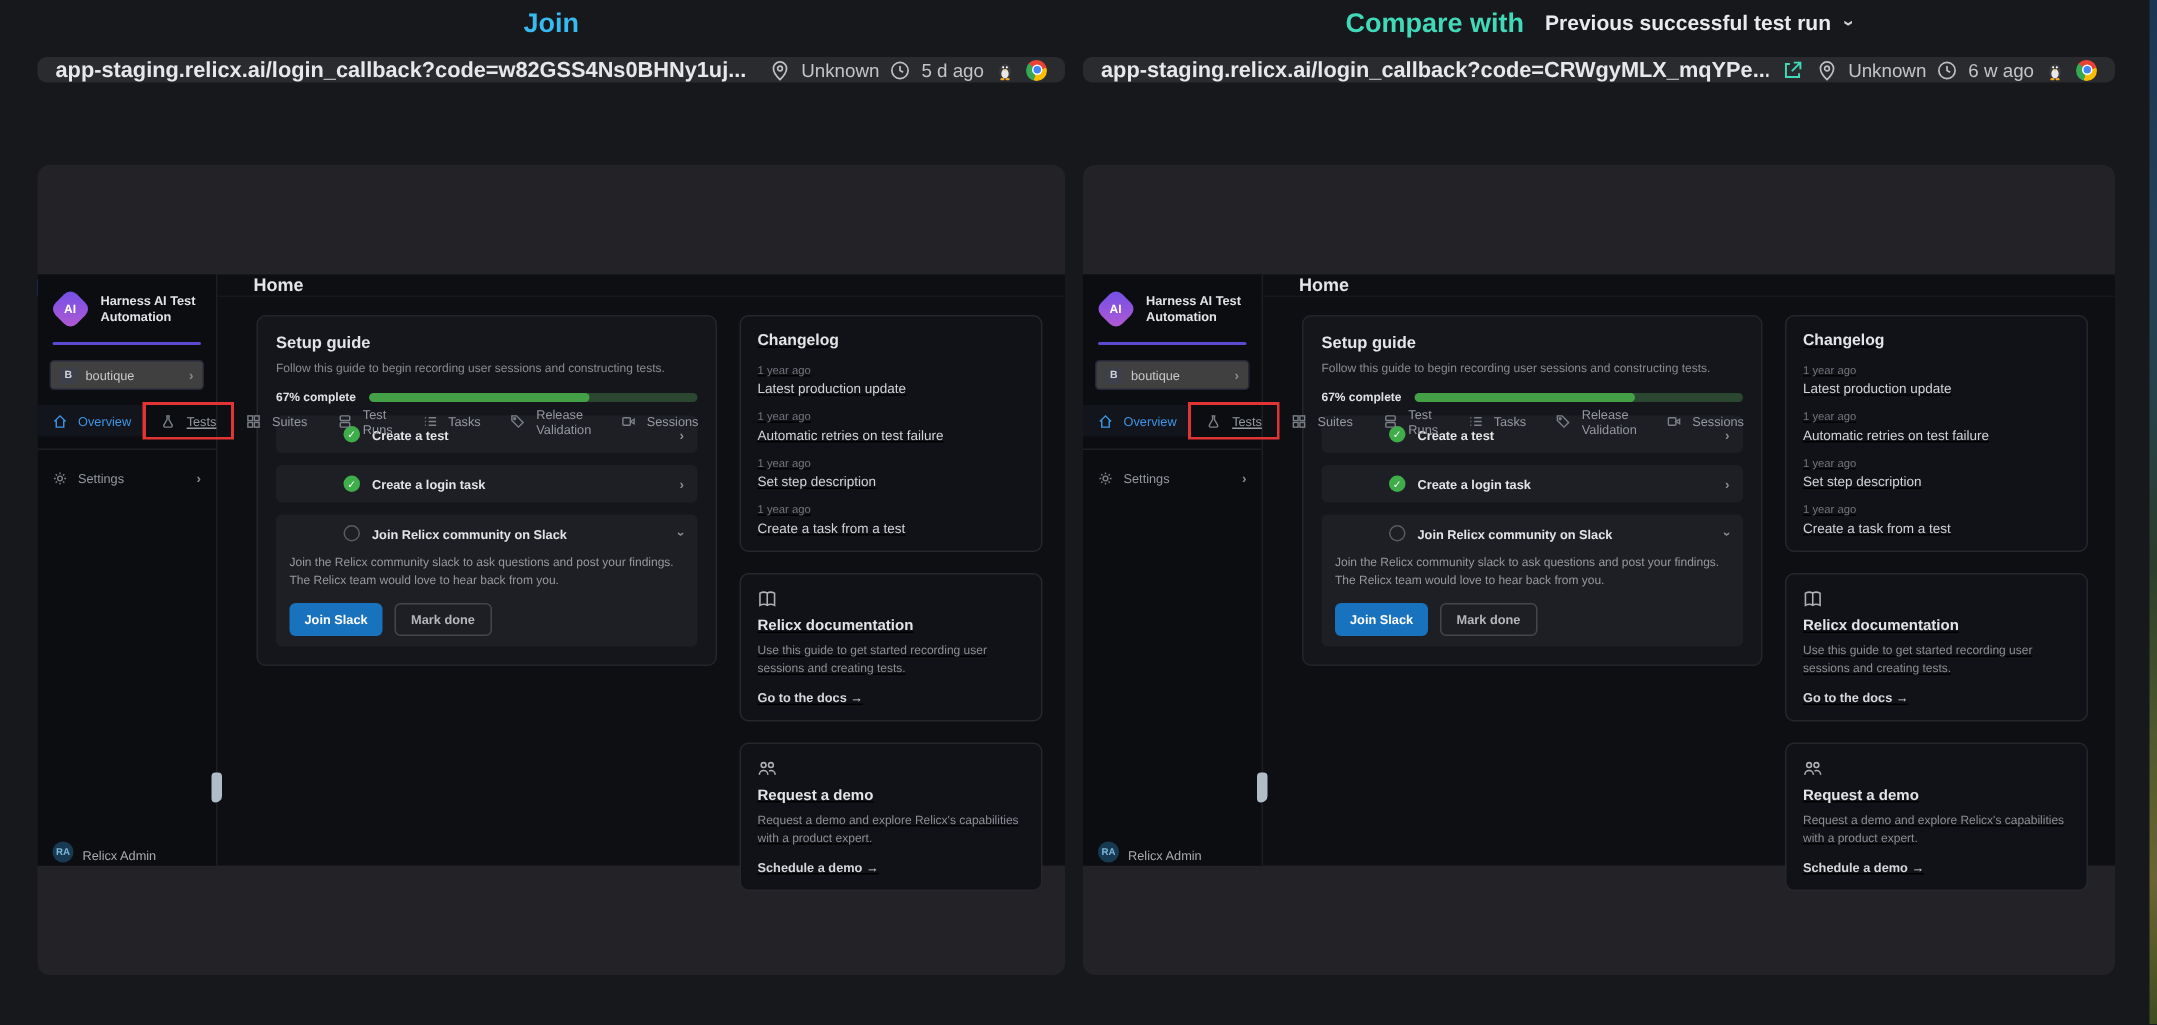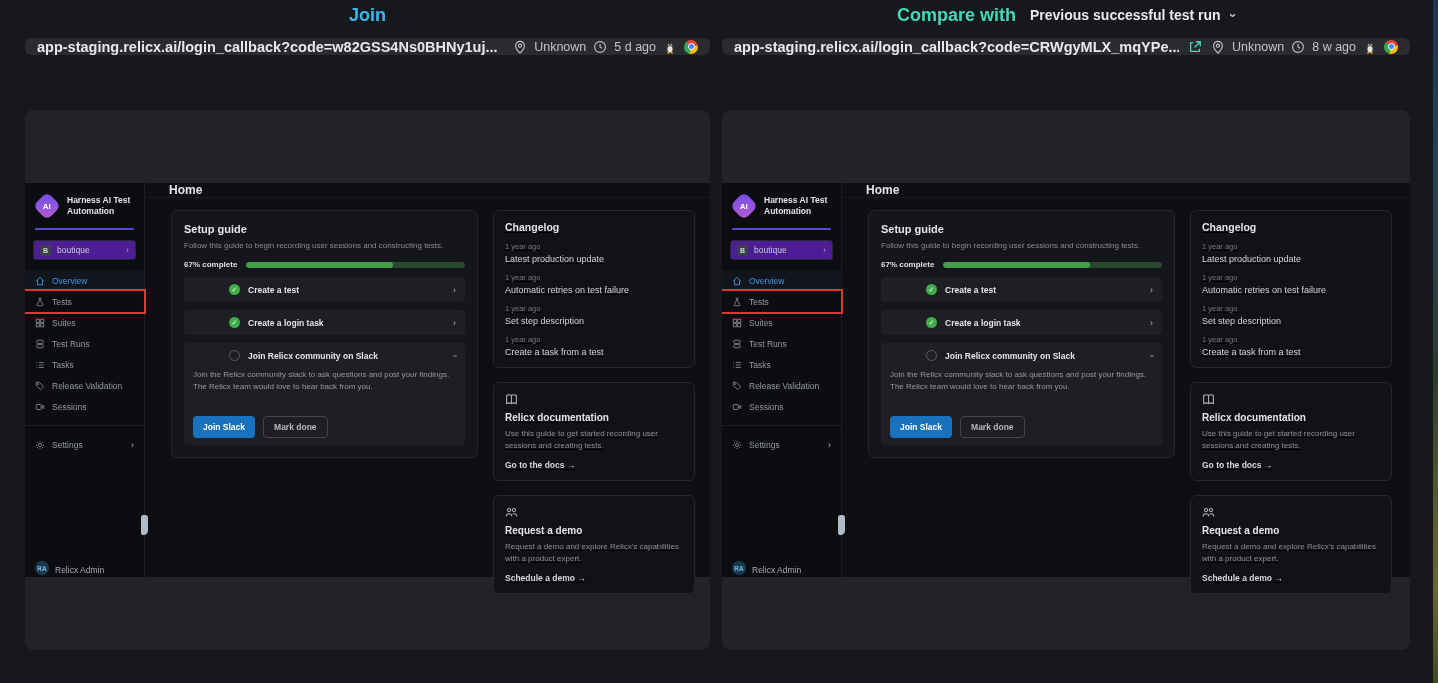--- a/index.html
+++ b/index.html
@@ -44,34 +44,34 @@
   
   .app { position:absolute; top:73px; left:0; right:0; height:394px; display:flex; background:#0e0f13; }
   .sidebar { position:relative; width:120px; flex:0 0 120px; background:#0c0d11; border-right:1px solid #1d1e22; padding-top:10px; }
   .brand { display:flex; align-items:center; gap:7px; padding:0 9px; }
   .logo { width:20px; height:20px; border-radius:6px; transform:rotate(45deg);
           background:linear-gradient(135deg,#6d4fe8,#b65ad1); display:flex; align-items:center; justify-content:center;
           flex:0 0 20px; margin:3px; }
   .logo span { transform:rotate(-45deg); color:#fff; font-size:8px; font-weight:bold; }
   .brand-name { color:#e2e3e6; font-size:8.5px; font-weight:bold; line-height:1.3; }
   .brand-divider { height:2px; background:#5a4ad0; margin:9px 10px 0 10px; border-radius:1px; }
-  .project-selector { margin:10px 8px 0 8px; height:20px; background:#4c1d95; border:1px solid #262838;
+  .project-selector { margin:10px 8px 0 8px; height:20px; background:#404040; border:1px solid #262838;
                       border-radius:3px; display:flex; align-items:center; gap:6px; padding:0 6px; cursor:pointer; }
   .proj-badge { width:11px; height:11px; background:#3d404a; color:#d3d4d8; font-size:7px; font-weight:bold;
                 border-radius:2px; display:flex; align-items:center; justify-content:center; }
   .proj-name { color:#c9cacd; font-size:8.5px; }
   .chev-r { margin-left:auto; color:#8b8c91; font-size:9px; font-weight:bold; }
-  .nav { margin-top:10px; display:flex; flex-direction:column; }
+  .nav { margin-top:10px; display:flex; }
   .nav-item { display:flex; align-items:center; gap:7px; height:21px; padding:0 10px; color:#9599a0;
               font-size:8.5px; cursor:pointer; position:relative; }
   .nav-item .ni { width:10px; height:10px; flex:0 0 10px; }
   .nav-item .ni svg { width:10px; height:10px; display:block; stroke:#7c8087; fill:none; stroke-width:1.5; }
   .nav-item.active { color:#3f96e8; background:#13151c; }
   .nav-item.active .ni svg { stroke:#3f96e8; }
-  .nav-item.highlighted { box-shadow:0 0 0 2px #e23434; z-index:2; }
+  .nav-item.highlighted { box-shadow:0 0 0 2px #e23434; z-index:2;text-decoration:underline; }
   .side-divider { height:1px; background:#1e1f24; margin:8px 0; }
   .user-row { position:absolute; left:10px; bottom:2px; display:flex; align-items:flex-end; gap:6px; }
   .avatar { width:14px; height:14px; border-radius:50%; background:#173a52; color:#7db5d8; font-size:6.5px;
             font-weight:bold; display:flex; align-items:center; justify-content:center; }
   .user-name { color:#aaabaf; font-size:8.5px; }
   .collapse-handle { position:absolute; right:-4px; bottom:42px; width:7px; height:20px; background:#aebdc6;
                      border-radius:3px 3px 5px 3px; }
 
   .main { flex:1; display:flex; flex-direction:column; }
   .page-header { height:34px; display:flex; align-items:center; padding-left:24px; border-bottom:1px solid #17181d; }
@@ -89,21 +89,21 @@
   .progress-fill { height:100%; background:#43a047; border-radius:3px; }
   .check-row { background:#1e1f24; border-radius:4px; margin-top:8px; padding:7px 9px; }
   .check-head { display:flex; align-items:center; gap:8px;padding-left:36px; }
   .check-label { color:#e3e4e6; font-size:8.5px; font-weight:bold; }
   .check-ic { width:11px; height:11px; border-radius:50%; background:#3fae4a; color:#fff; font-size:7px;
               display:flex; align-items:center; justify-content:center; flex:0 0 11px; }
   .uncheck-ic { width:11px; height:11px; border-radius:50%; border:1.2px solid #5a5b60; flex:0 0 11px; }
   .check-chev { margin-left:auto; color:#8b8c91; font-size:9px; font-weight:bold; }
   .check-chev.down { transform:rotate(90deg); }
   .check-desc { color:#97989c; font-size:8px; margin-top:8px; line-height:1.5; }
-  .btn-row { display:flex; gap:8px; margin-top:23px; }
+  .btn-row { display:flex; gap:8px; margin-top:9px; }
   .btn-primary { background:#1872bd; color:#fff; font-size:8.5px; font-weight:bold; border:none;
                  border-radius:4px; padding:5px 10px; cursor:pointer; font-family:inherit; }
   .btn-secondary { background:transparent; color:#b6b7bb; font-size:8.5px; font-weight:bold;
                    border:1px solid #45464b; border-radius:4px; padding:5px 10px; cursor:pointer; font-family:inherit; }
 
   .rc-card { background:#111218; border:1px solid #26272c; border-radius:6px; padding:10px 11px;text-decoration:underline; }
   .changelog-title { color:#e3e4e6; font-size:10.5px; font-weight:bold; }
   .cl-entry { margin-top:9px; }
   .cl-age { color:#74757a; font-size:7.5px; }
   .cl-name { color:#d3d4d7; font-size:9px; margin-top:3px; }
@@ -180,21 +180,21 @@
             <circle cx="8" cy="6.5" r="1.8"></circle>
           </svg>
         </span>
       <span class="meta-label">Unknown</span>
       <span class="mi">
           <svg viewBox="0 0 16 16" stroke="#bfc0c4" fill="none" stroke-width="1.3">
             <circle cx="8" cy="8" r="6.2"></circle>
             <path d="M8 4.5V8l2.4 1.4"></path>
           </svg>
         </span>
-      <span class="meta-label">8 w ago</span>
+      <span class="meta-label">6 w ago</span>
       <span class="mi">
           <svg viewBox="0 0 16 16">
             <ellipse cx="8" cy="9" rx="4.5" ry="6" fill="#3a3a3e"></ellipse>
             <ellipse cx="8" cy="10.5" rx="2.8" ry="3.6" fill="#e8e8e8"></ellipse>
             <circle cx="6.6" cy="5.6" r="0.8" fill="#fff"></circle>
             <circle cx="9.4" cy="5.6" r="0.8" fill="#fff"></circle>
             <path d="M7 7h2l-1 1.4z" fill="#f5a623"></path>
             <ellipse cx="6" cy="14.6" rx="1.6" ry="0.9" fill="#f5a623"></ellipse>
             <ellipse cx="10" cy="14.6" rx="1.6" ry="0.9" fill="#f5a623"></ellipse>
           </svg>

